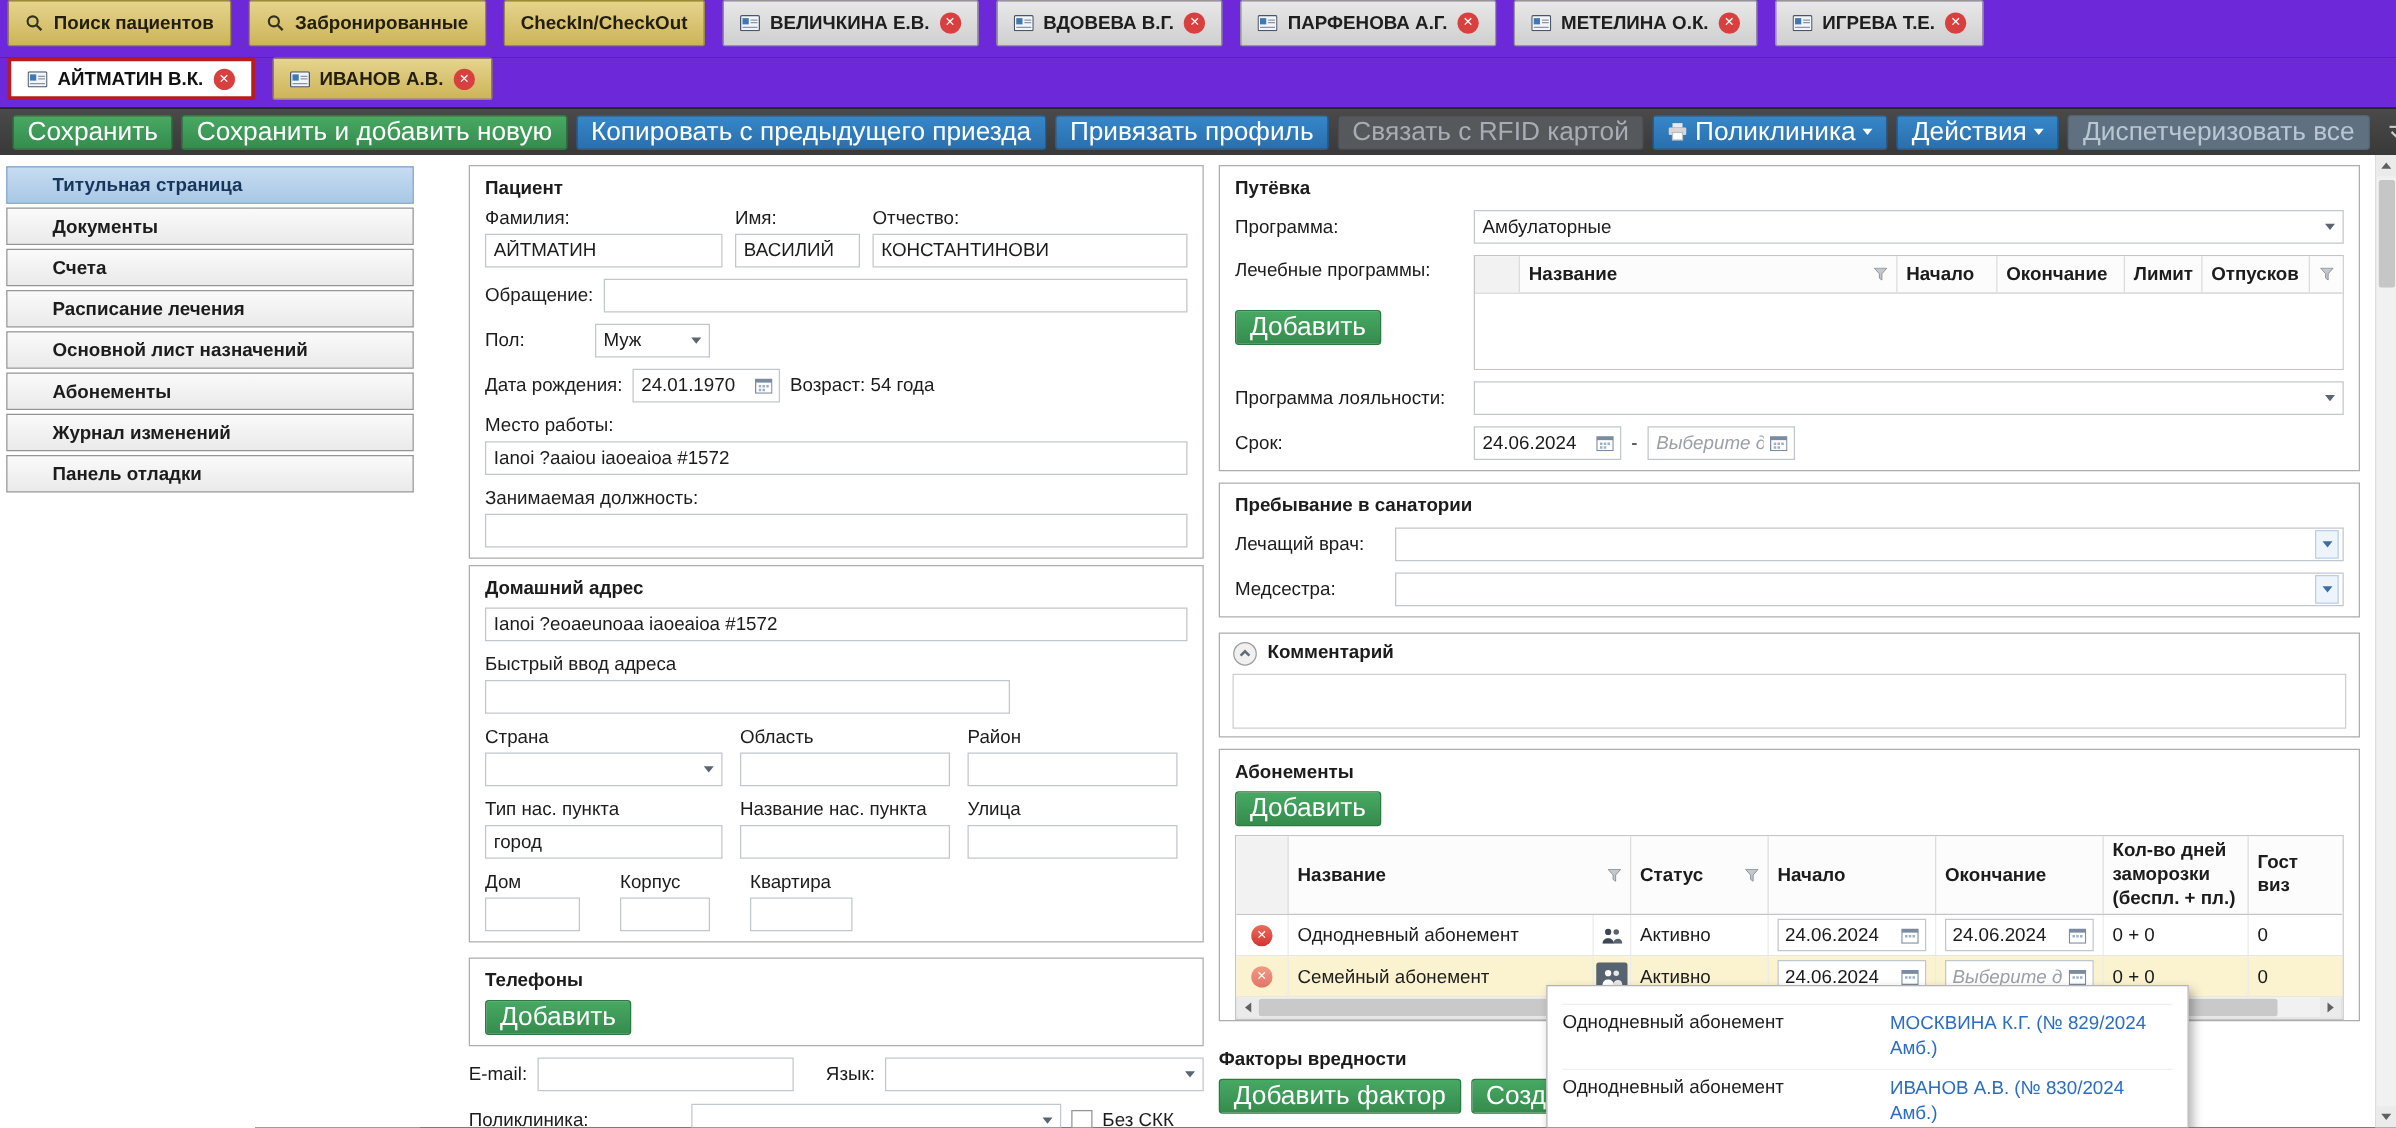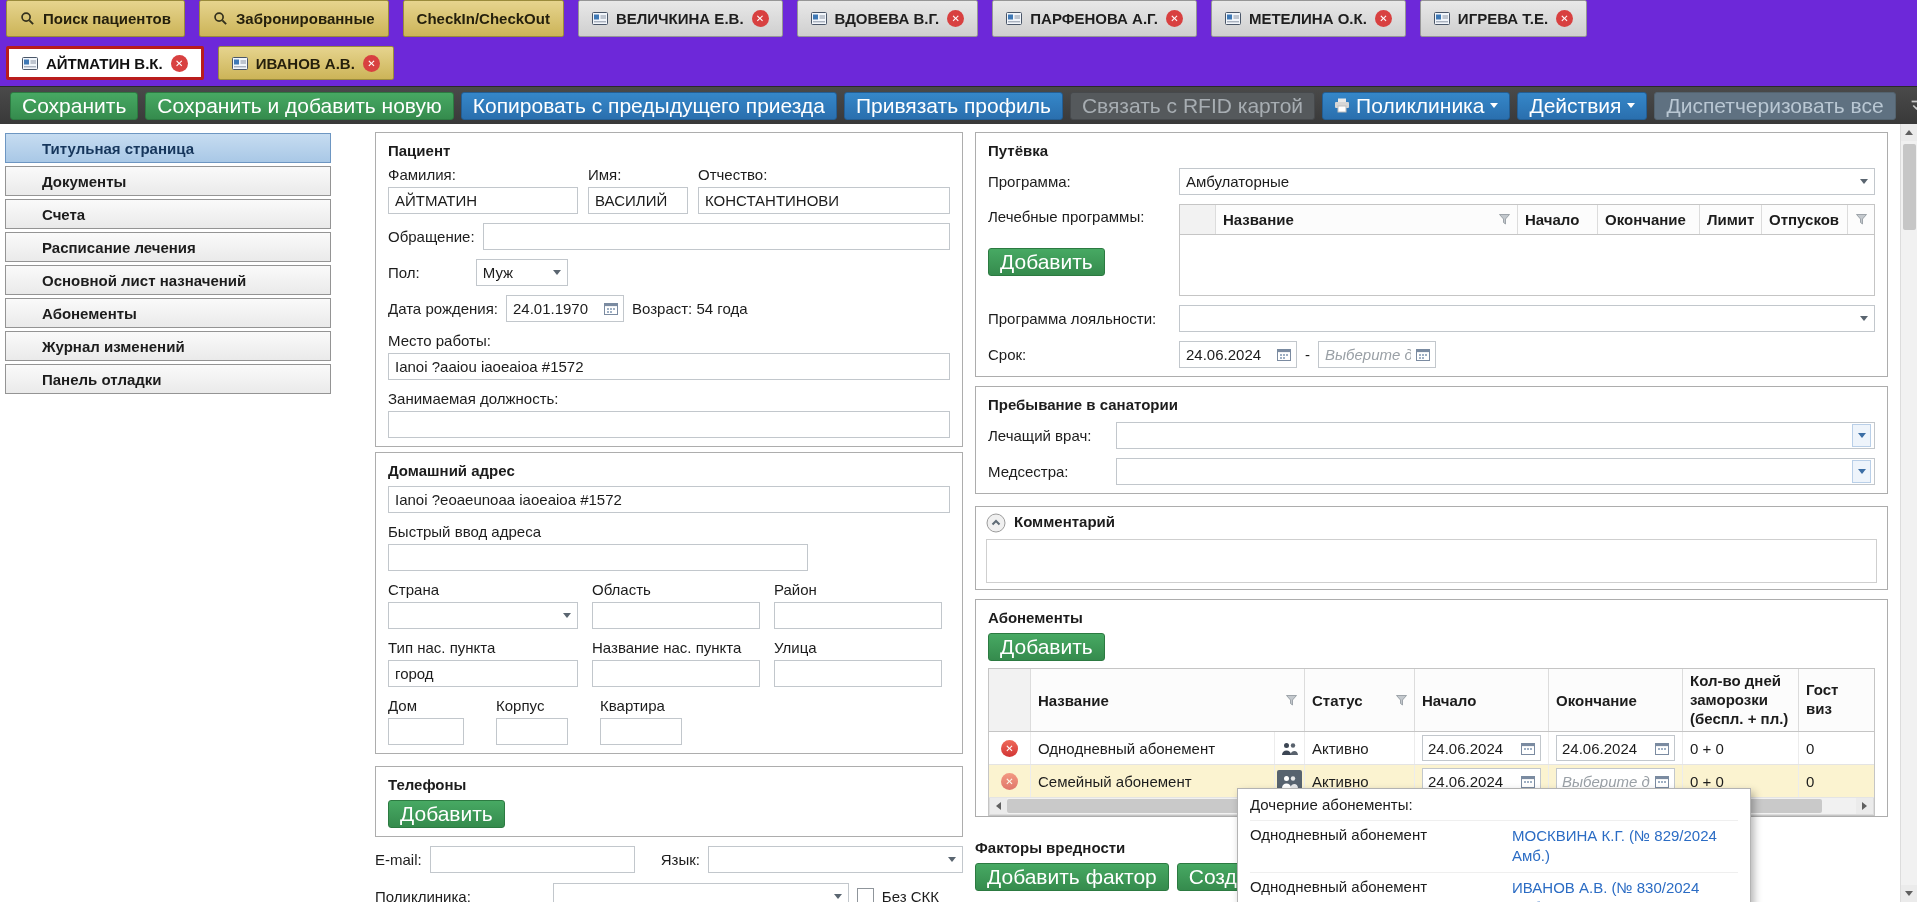--- a/index.html
+++ b/index.html
@@ -706,21 +706,20 @@
           <div class="btn green">
               <span>Добавить фактор</span>
             </div>
           <div class="btn green">
               <span>Создать про</span>
             </div>
         </div>
       </div>
 
       <div class="popup">
-        <div>Дочерние абонементы:</div>
         <div class="popup-row">
           <span class="popup-name">Однодневный абонемент</span>
           <a class="popup-link">МОСКВИНА К.Г. (№ 829/2024 Амб.)</a>
         </div>
         <div class="popup-row">
           <span class="popup-name">Однодневный абонемент</span>
           <a class="popup-link">ИВАНОВ А.В. (№ 830/2024 Амб.)</a>
         </div>
       </div>
 

